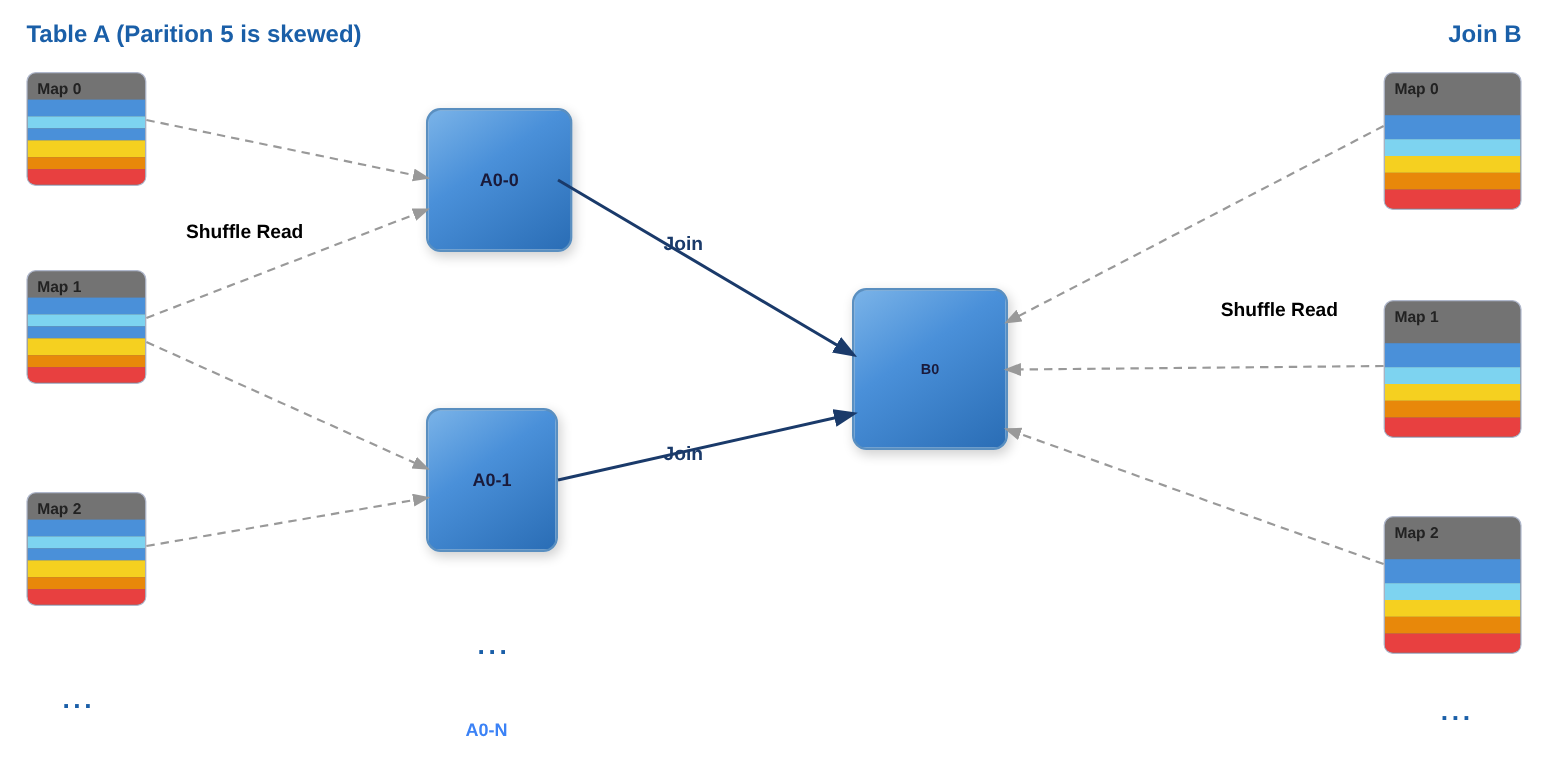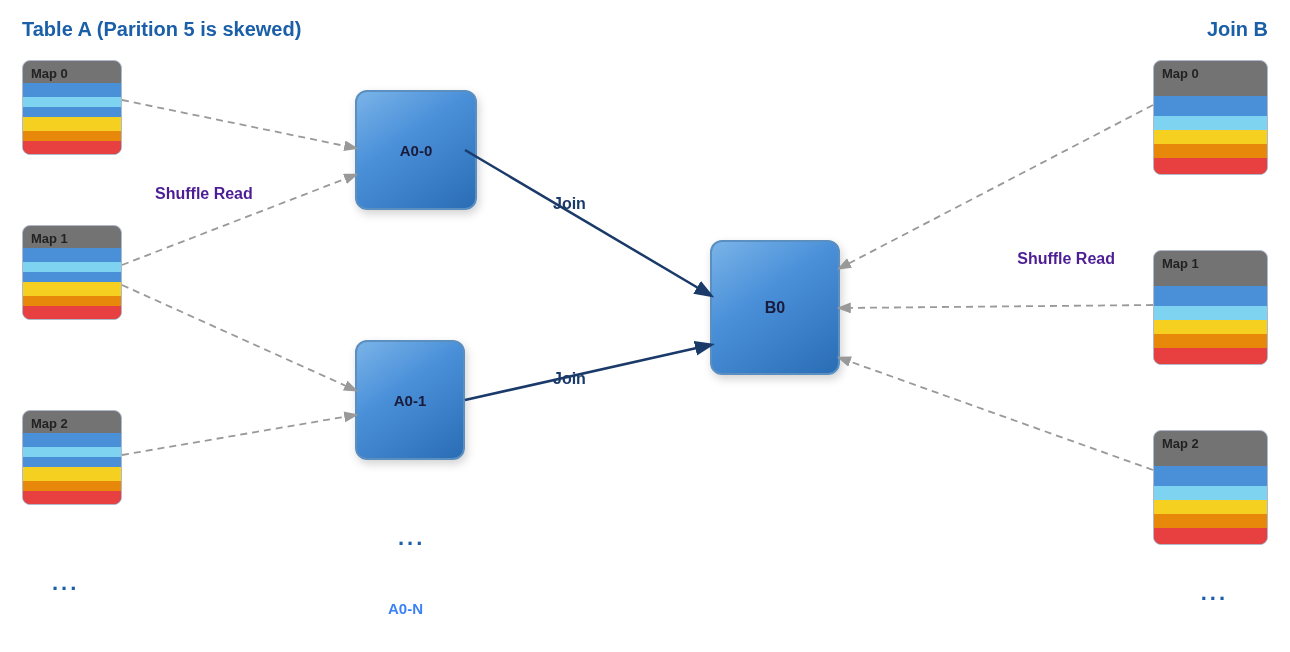--- a/index.html
+++ b/index.html
@@ -95,21 +95,21 @@
       left: 0;
       width: 1290px;
       height: 652px;
       pointer-events: none;
     }
 
     .shuffle-read-label {
       position: absolute;
       font-size: 16px;
       font-weight: bold;
-      color: #4c1d95;
+      color: #000000;
     }
 
     .join-label {
       position: absolute;
       font-size: 16px;
       font-weight: bold;
       color: #1a3a6a;
     }
 
     .dots-label {
@@ -178,21 +178,21 @@
 
 <div class="reduce-box" style="left:355px; top:340px; width:110px; height:120px;">
   <div class="reduce-box-label" style="color:#1a1a3a; font-size:15px; font-weight:bold;text-align:center;">A0-1</div>
 </div>
 
 <div class="ao-n-label" style="left:388px; top:600px;">A0-N</div>
 
 <div class="dots-label" style="left:398px; top:525px;">...</div>
 
 <div class="reduce-box" style="left:710px; top:240px; width:130px; height:135px;">
-  <div class="reduce-box-label" style="color:#1a1a3a; font-size:16px; font-weight:bold;">B0</div>
+  <div class="reduce-box-label" style="color:#1a1a3a; font-size:12px; font-weight:bold;">B0</div>
 </div>
 
 <div class="map-box" style="right:22px; top:60px; width:115px; height:115px;">
   <div class="map-label">Map 0</div>
   <div class="map-stripes">
     <div class="stripe" style="background:#4a90d9; height:20px;"></div>
     <div class="stripe" style="background:#7dd3f0; height:14px;"></div>
     <div class="stripe" style="background:#f5d020; height:14px;"></div>
     <div class="stripe" style="background:#e8880a; height:14px;"></div>
     <div class="stripe" style="background:#e84040; height:16px;"></div>

